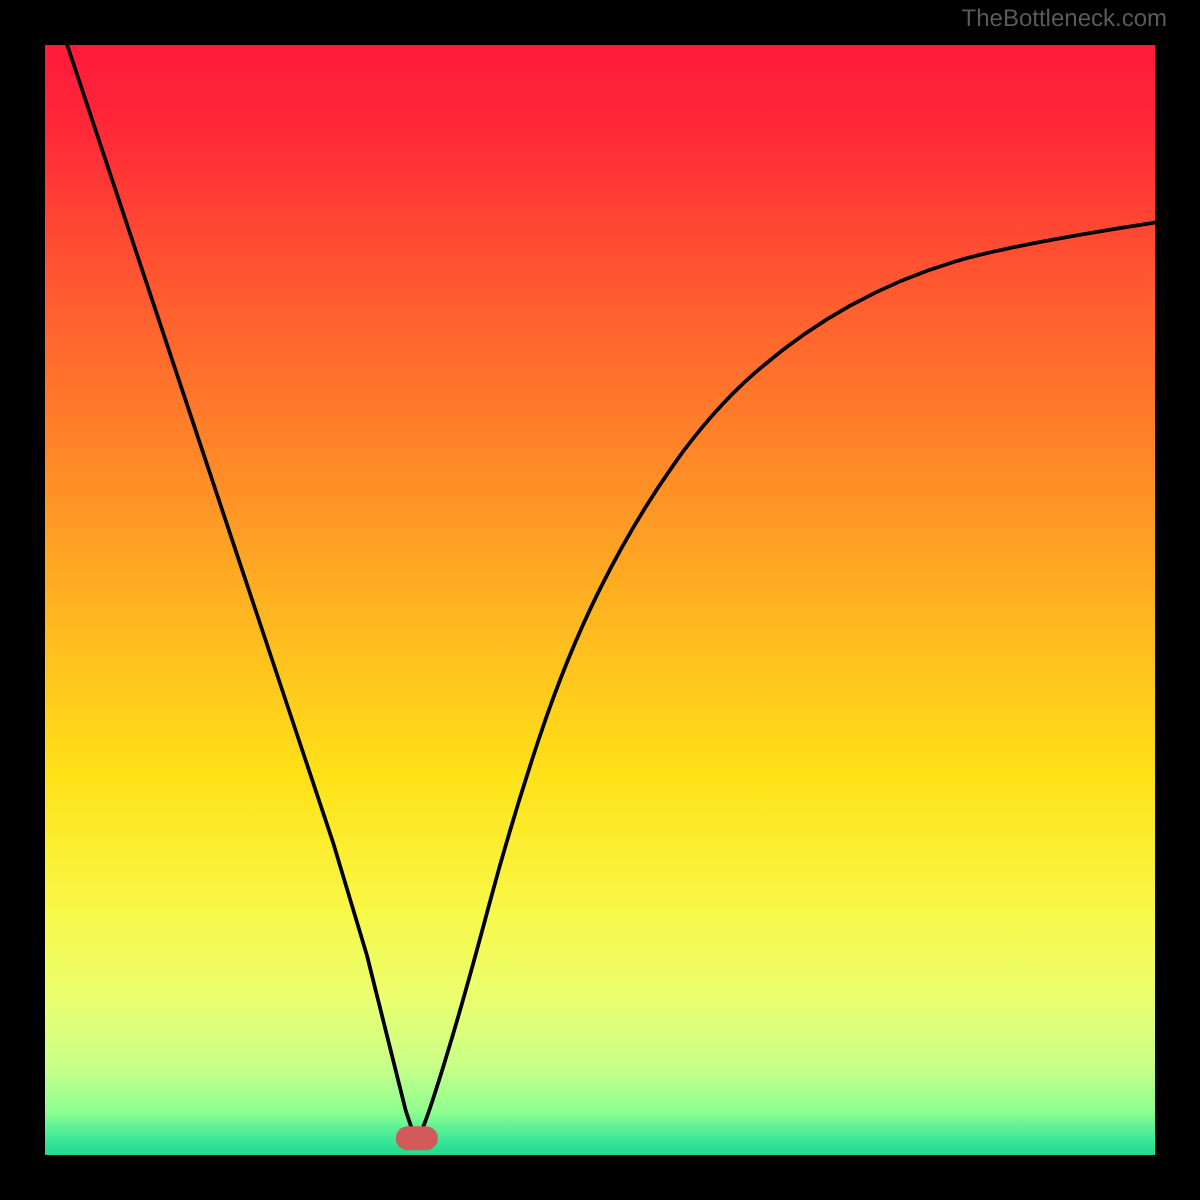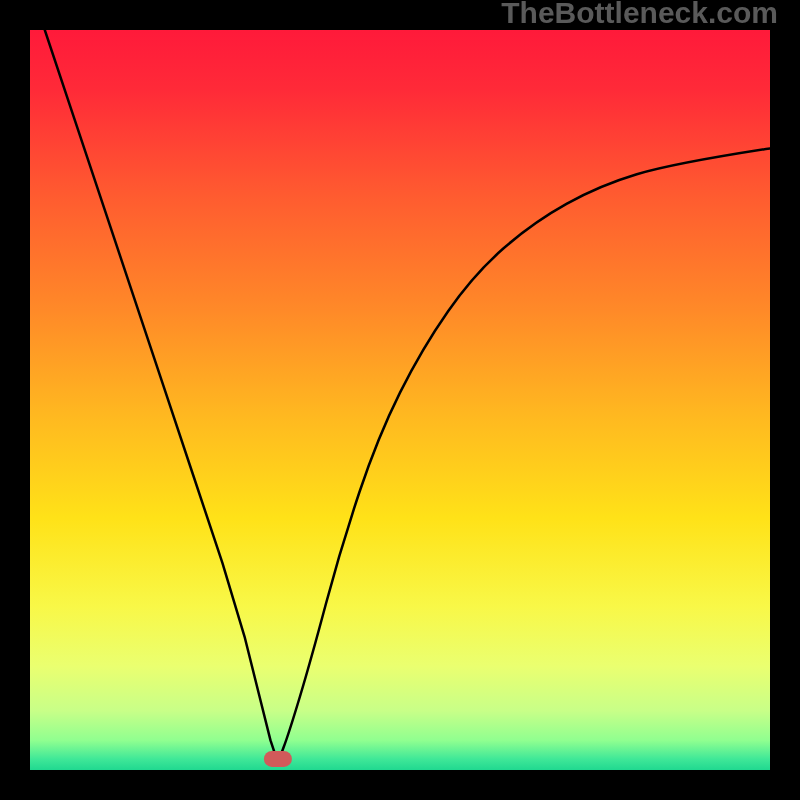--- a/index.html
+++ b/index.html
@@ -14,22 +14,22 @@
     width: 800px;
     height: 800px;
     background: #000000;
     position: relative;
   }
   .watermark {
     position: absolute;
     top: 0;
     right: 22px;
     color: #5a5a5a;
-    font-size: 30px;
-    font-weight: 700;
+    font-size: 16px;
+    font-weight: 400;
     z-index: 10;
     height: 28px;
     line-height: 26px;
     font-family: Arial, sans-serif;
   }
   .plot-area {
     position: absolute;
     left: 30px;
     top: 30px;
     width: 740px;

